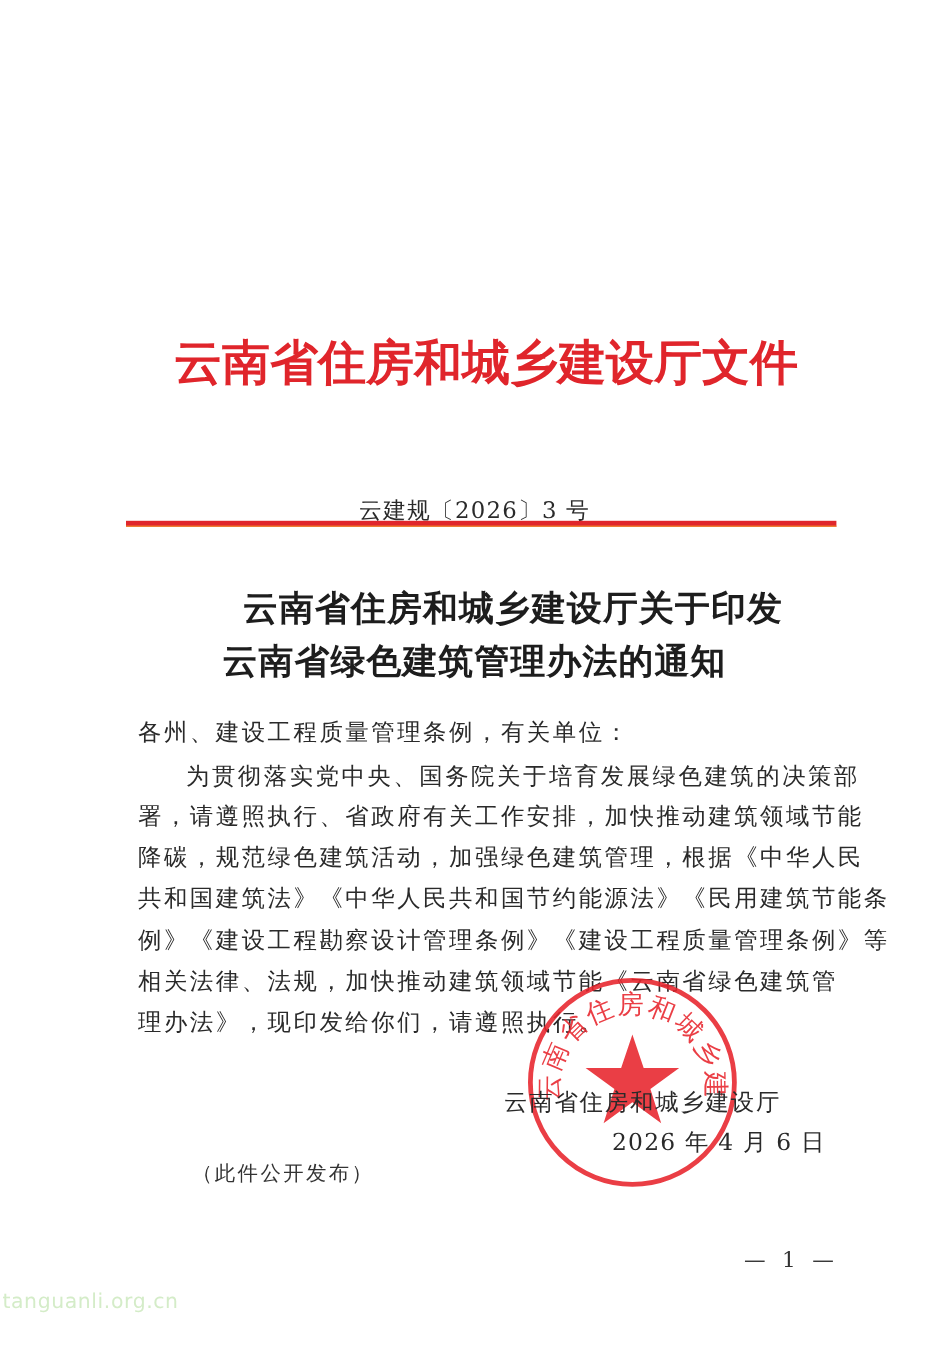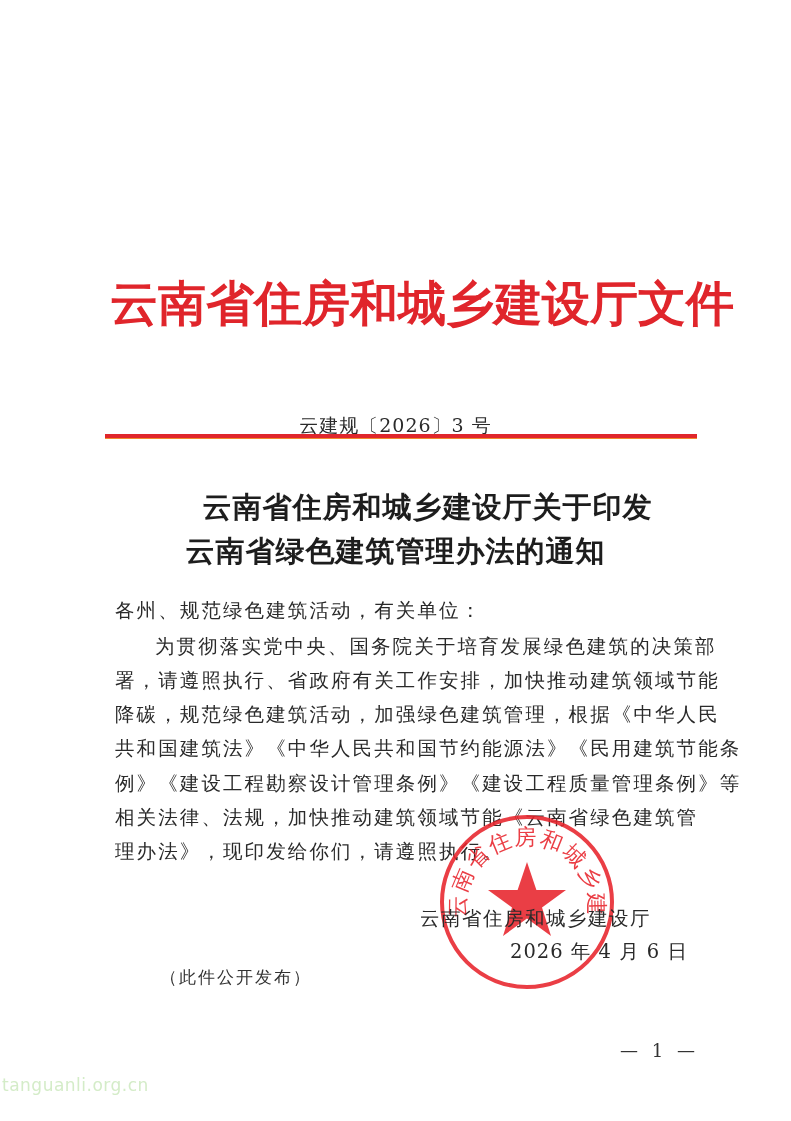--- a/index.html
+++ b/index.html
@@ -3,21 +3,21 @@
 <meta charset="utf-8">
 <style>
   html, body { margin: 0; padding: 0; }
   body {
     width: 791px; height: 1121px; background: #ffffff; position: relative; overflow: hidden;
     font-family: "DejaVu Serif", "Liberation Serif", serif; color: #222;
   }
   .abs { position: absolute; }
   .red-title {
     left: 110px; top: 268px; width: 590px; height: 70px;
-    color: #e0252b; font-size: 48px; line-height: 70px; font-weight: bold;
+    color: #e0252b; font-size: 40px; line-height: 70px; font-weight: bold;
     letter-spacing: 0px; white-space: nowrap; text-align: center;
     font-family: "DejaVu Serif", "Liberation Serif", serif;
   }
   .doc-number {
     left: 0; width: 791px; top: 398px; text-align: center;
     font-size: 19px; color: #2a2a2a; letter-spacing: 1px; margin-top: 15px;
   }
   .red-rule {
     left: 105px; top: 434px; width: 592px; height: 4px; background: #e0262c;
     border-bottom: 1px solid #f28a2e;
@@ -48,21 +48,21 @@
 
 <div class="abs red-title">云南省住房和城乡建设厅文件</div>
 
 <div class="abs doc-number">云建规〔2026〕3 号</div>
 
 <div class="abs red-rule"></div>
 
 <div class="abs notice-title t1">云南省住房和城乡建设厅关于印发</div>
 <div class="abs notice-title t2">云南省绿色建筑管理办法的通知</div>
 
-<div class="abs body-line" style="top:597px;">各州、规范绿色建筑活动，有关单位：</div>
+<div class="abs body-line" style="top:597px;">各州、建设工程质量管理条例，有关单位：</div>
 <div class="abs body-line" style="top:633px; left:155px;">为贯彻落实党中央、国务院关于培育发展绿色建筑的决策部</div>
 <div class="abs body-line" style="top:667px;">署，请遵照执行、省政府有关工作安排，加快推动建筑领域节能</div>
 <div class="abs body-line" style="top:701px;">降碳，规范绿色建筑活动，加强绿色建筑管理，根据《中华人民</div>
 <div class="abs body-line" style="top:735px;">共和国建筑法》《中华人民共和国节约能源法》《民用建筑节能条</div>
 <div class="abs body-line" style="top:770px;">例》《建设工程勘察设计管理条例》《建设工程质量管理条例》等</div>
 <div class="abs body-line" style="top:804px;">相关法律、法规，加快推动建筑领域节能《云南省绿色建筑管</div>
 <div class="abs body-line" style="top:838px;">理办法》，现印发给你们，请遵照执行。</div>
 
 <svg class="abs seal" viewBox="0 0 180 180">
   <defs>

